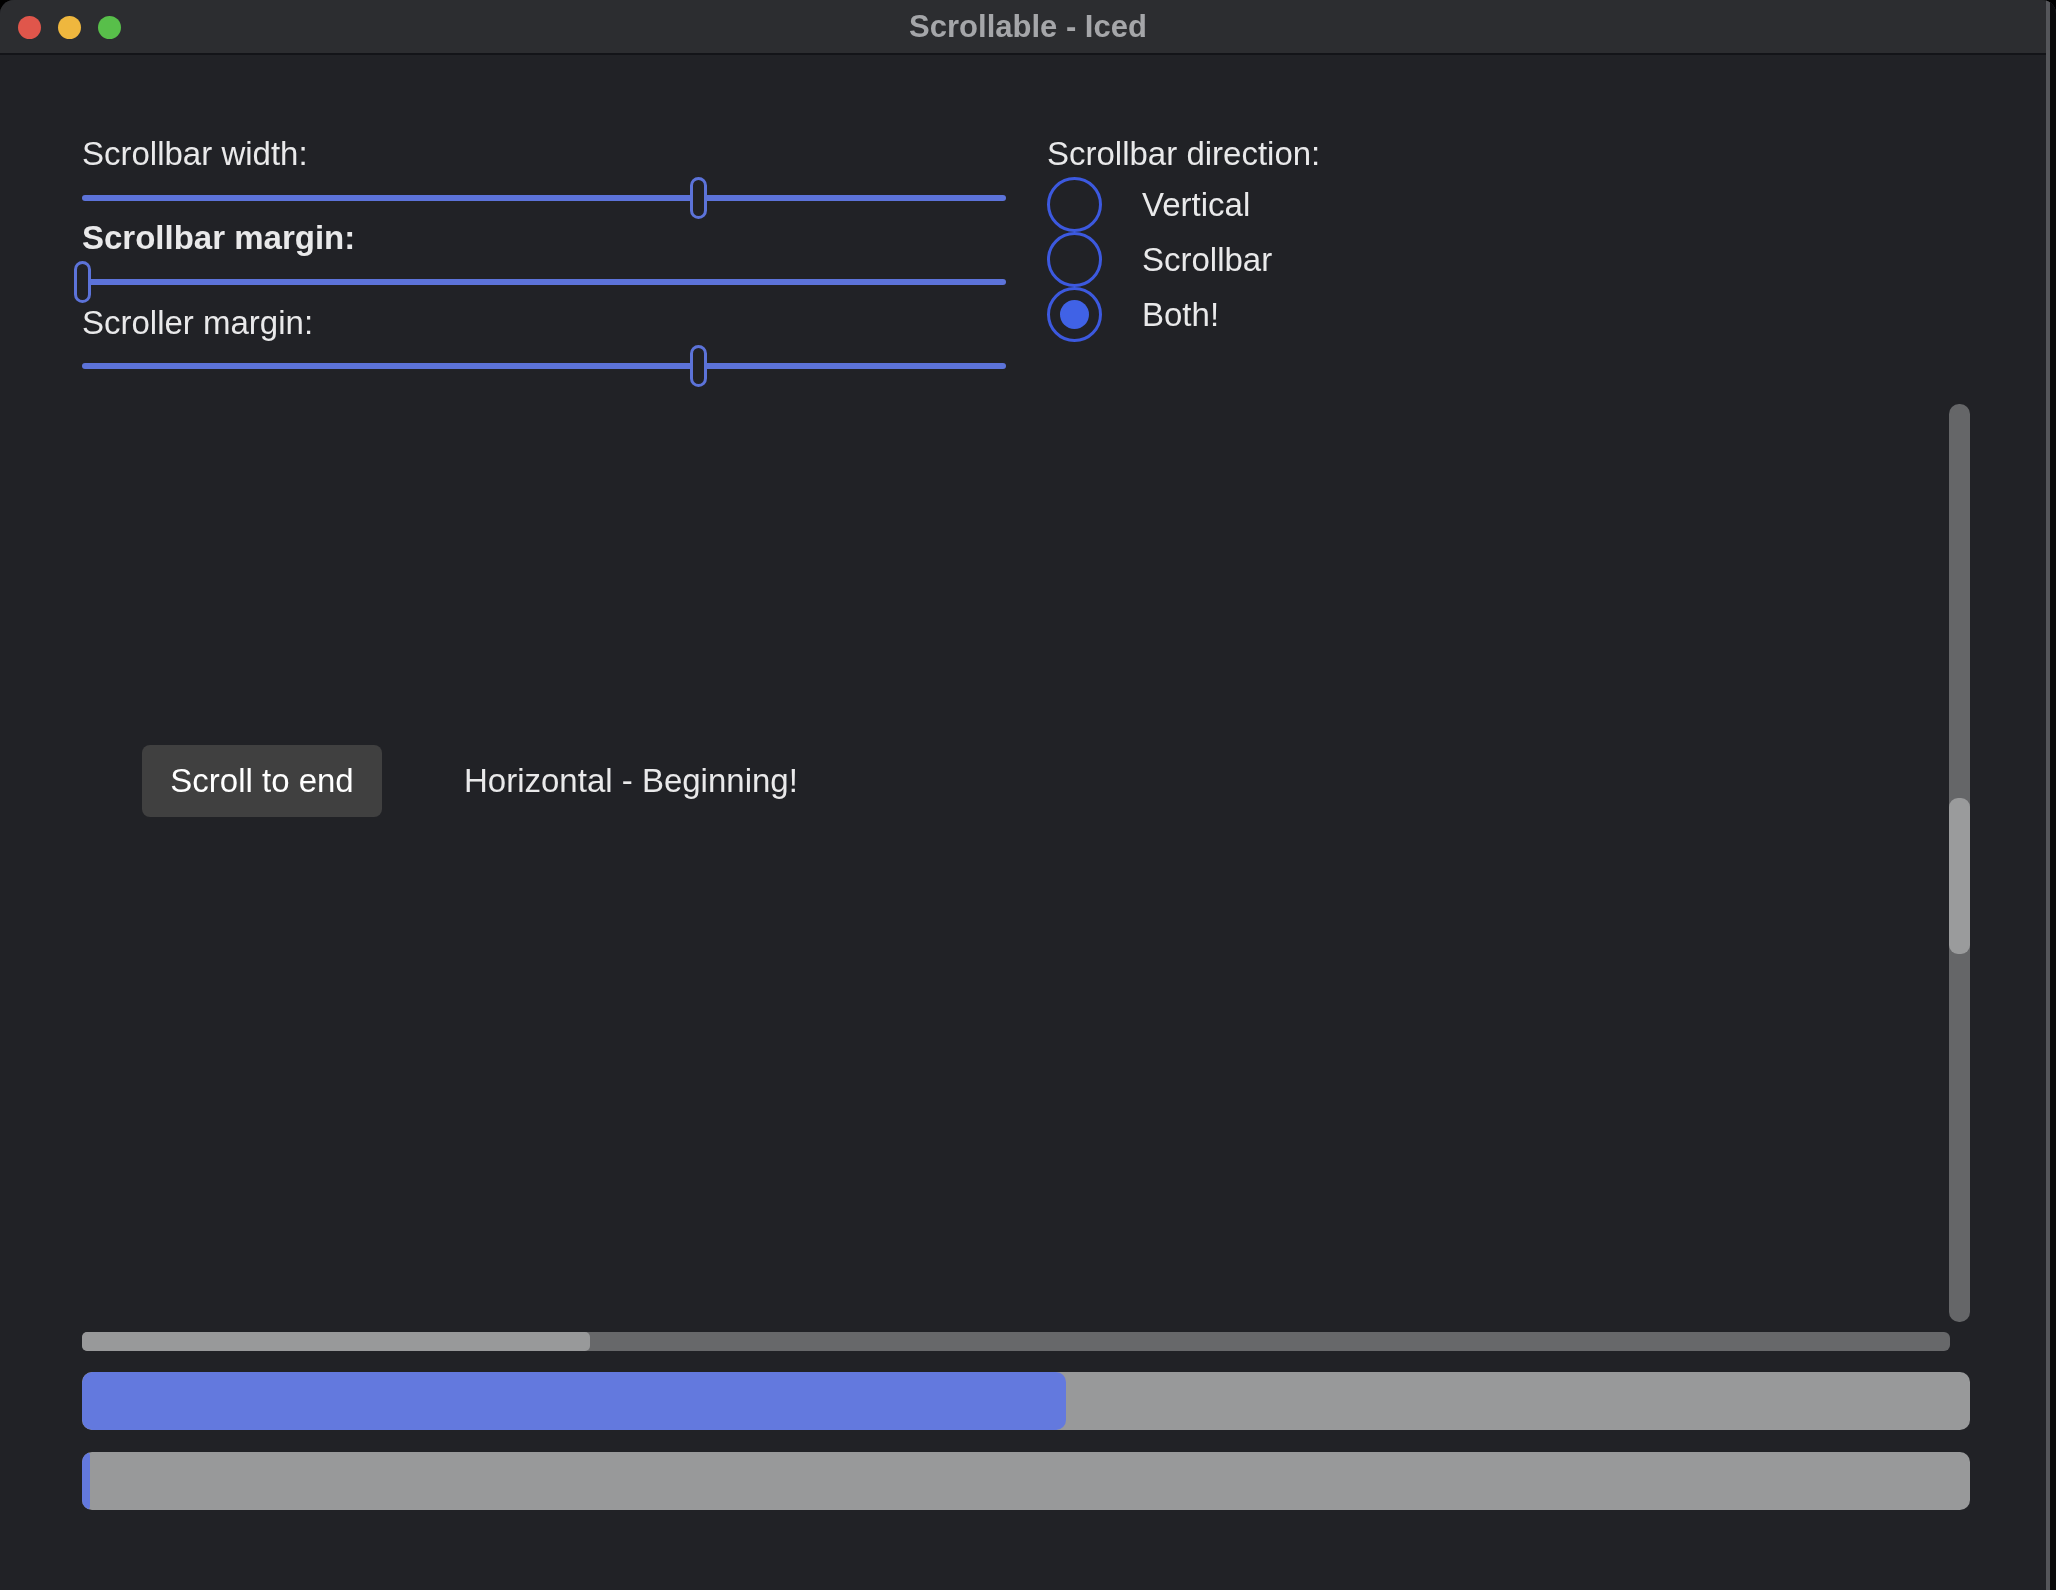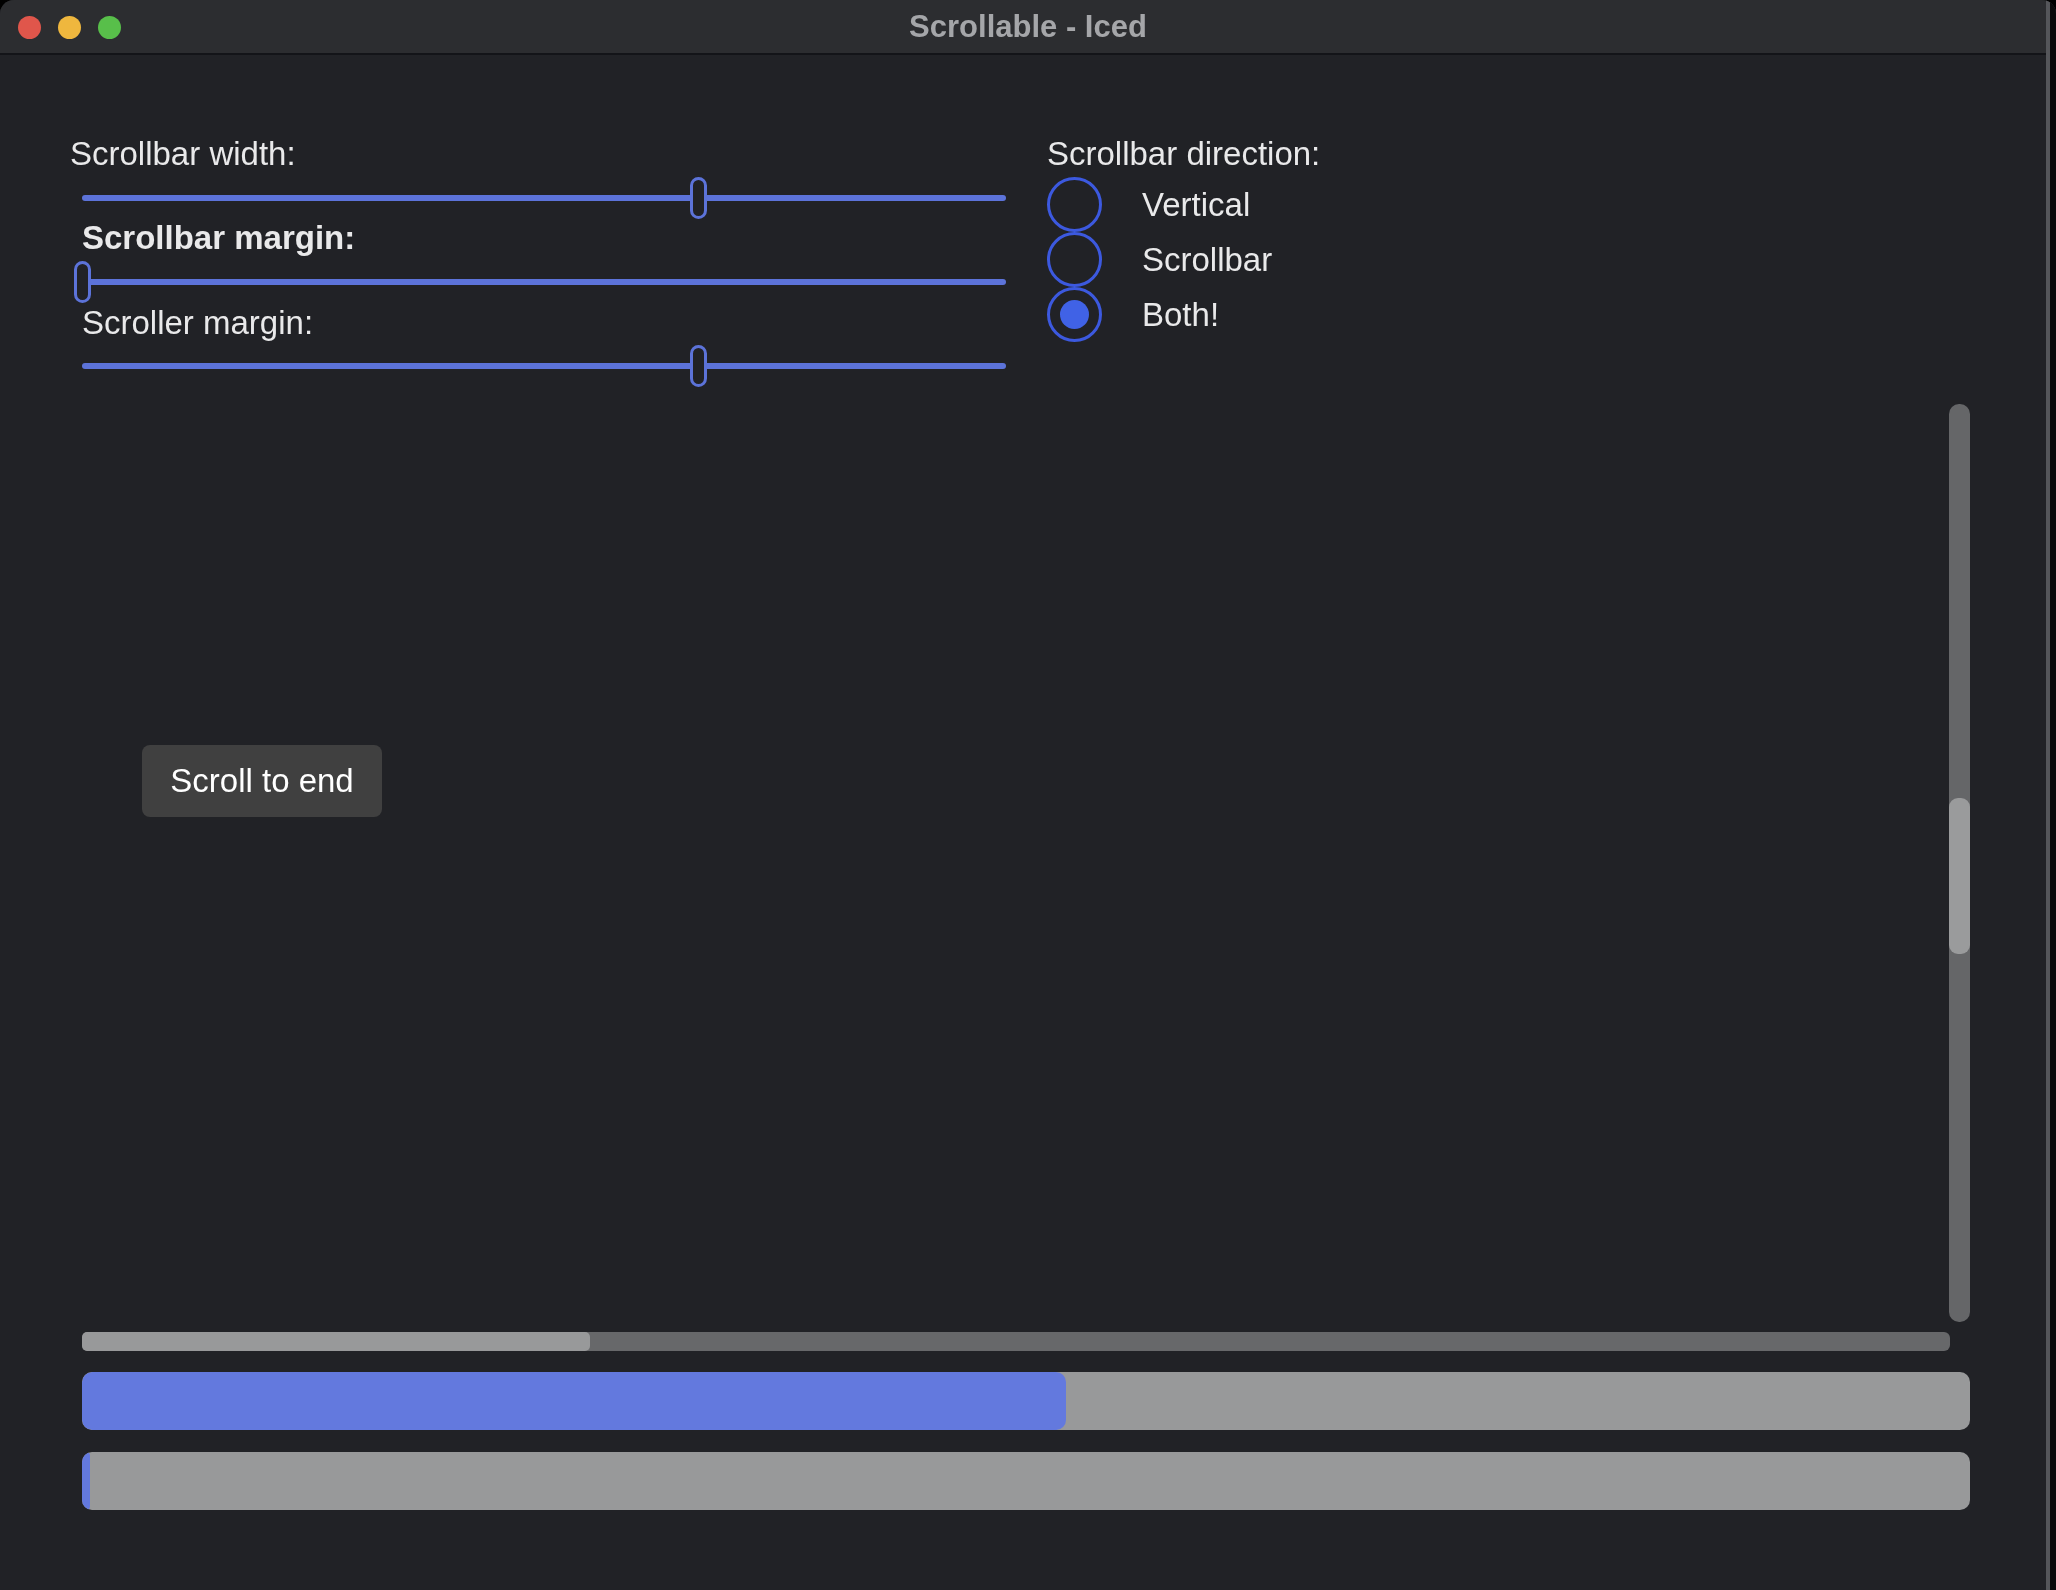--- a/index.html
+++ b/index.html
@@ -57,21 +57,21 @@
 
 <div id="window">
 
   <div class="titlebar">
     <span class="tl close"></span>
     <span class="tl min"></span>
     <span class="tl zoom"></span>
     <div class="title">Scrollable - Iced</div>
   </div>
 
-  <div class="lbl" style="left:70px;top:134px;">Scrollbar width:</div>
+  <div class="lbl" style="left:82px;top:134px;">Scrollbar width:</div>
   <div class="rail" style="top:195px;">
     <div class="handle" style="left: 66.7%;"></div>
   </div>
 
   <div class="lbl" style="left:82px;top:218px;font-weight:bold;">Scrollbar margin:</div>
   <div class="rail" style="top:279px;">
     <div class="handle" style="left: 0%;"></div>
   </div>
 
   <div class="lbl" style="left:82px;top:303px;">Scroller margin:</div>
@@ -95,20 +95,21 @@
     </div>
     <div class="radio-row">
       <div class="radio-circle">
         <div class="radio-dot selected"></div>
       </div>
       <div class="radio-label">Both!</div>
     </div>
   </div>
 
   <button class="btn">Scroll to end</button>
+  <div class="status">Horizontal - Beginning!</div>
 
   <div class="vscroll">
     <div class="vthumb" style="top: 42.9%; height: 17%;"></div>
   </div>
 
   <div class="hscroll">
     <div class="hthumb" style="left: 0%; width: 27.2%;"></div>
   </div>
 
   <div class="pbar p1">

